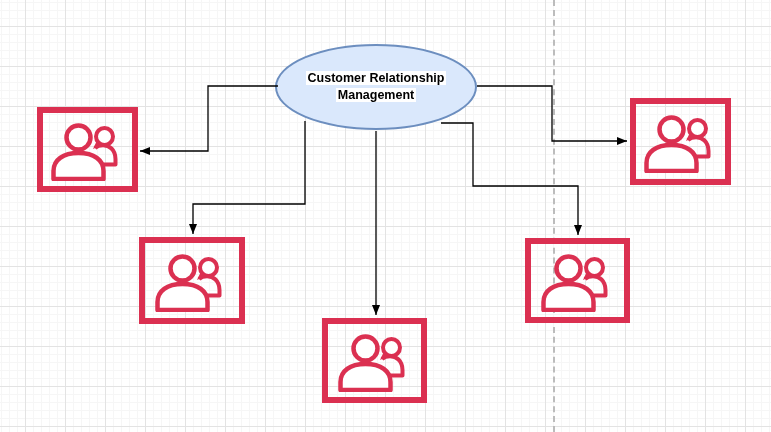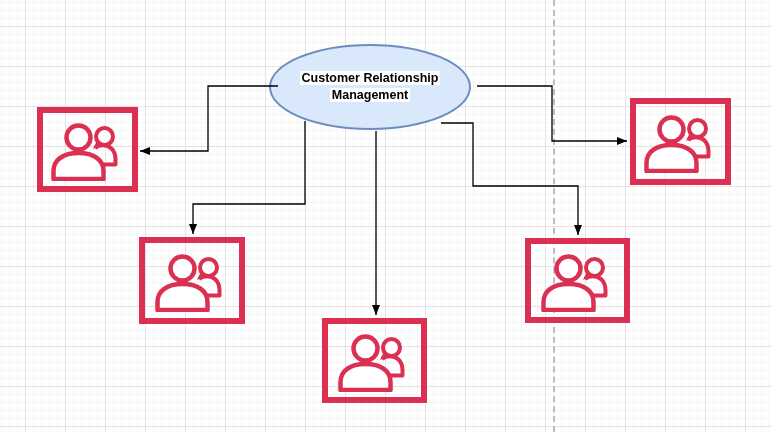--- a/index.html
+++ b/index.html
@@ -21,21 +21,21 @@
     background-position:25px 26px,25px 26px,1px 2px,1px 2px;
   }
   .page-divider{
     position:absolute;
     left:553px;top:0;height:432px;width:0;
     border-left:2px dashed var(--page-divider-color,#bcbcbc);
     z-index:0;
   }
   .node{position:absolute;box-sizing:border-box;}
   .ellipse-node{
-    left:269px;top:44px;width:202px;height:86px;
+    left:275px;top:44px;width:202px;height:86px;
     background:var(--ellipse-fill,#dae8fc);
     border:2px solid var(--ellipse-stroke,#6c8ebf);
     border-radius:50%;
     z-index:1;
     display:flex;align-items:center;justify-content:center;
   }
   .node-label{
     width:156px;
     text-align:center;
     font-size:12.5px;line-height:17px;font-weight:bold;color:#000;

